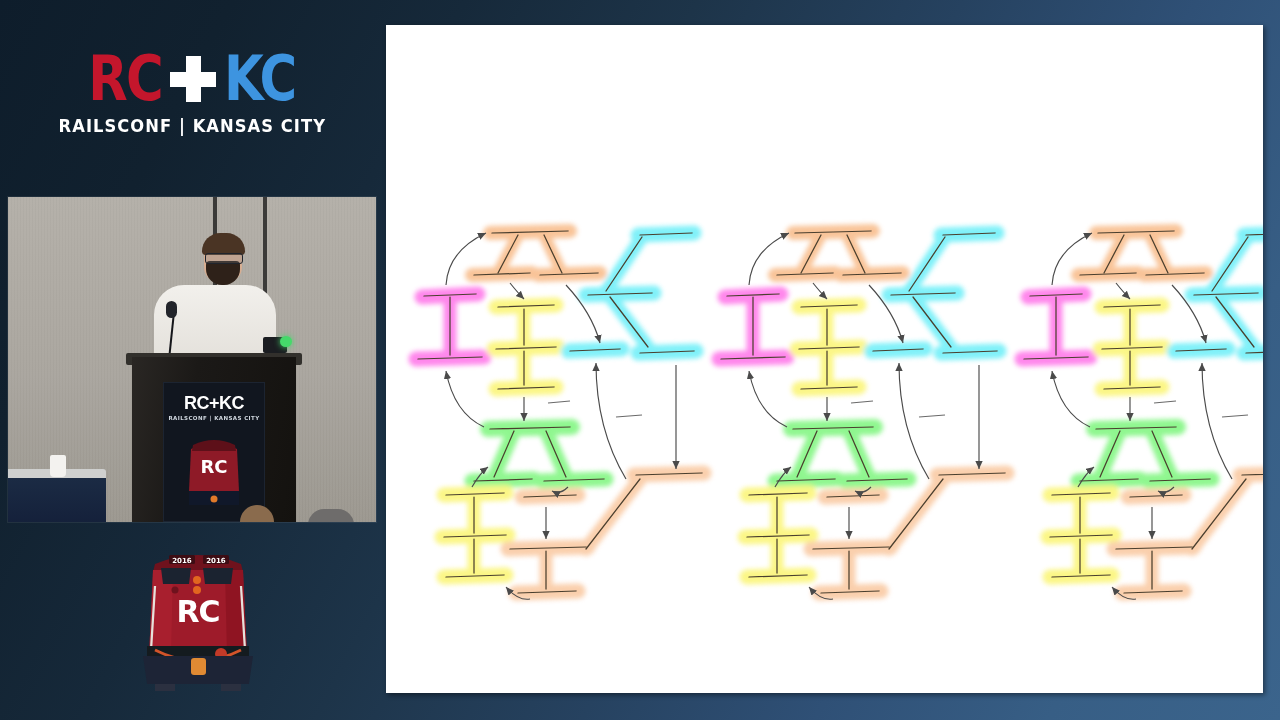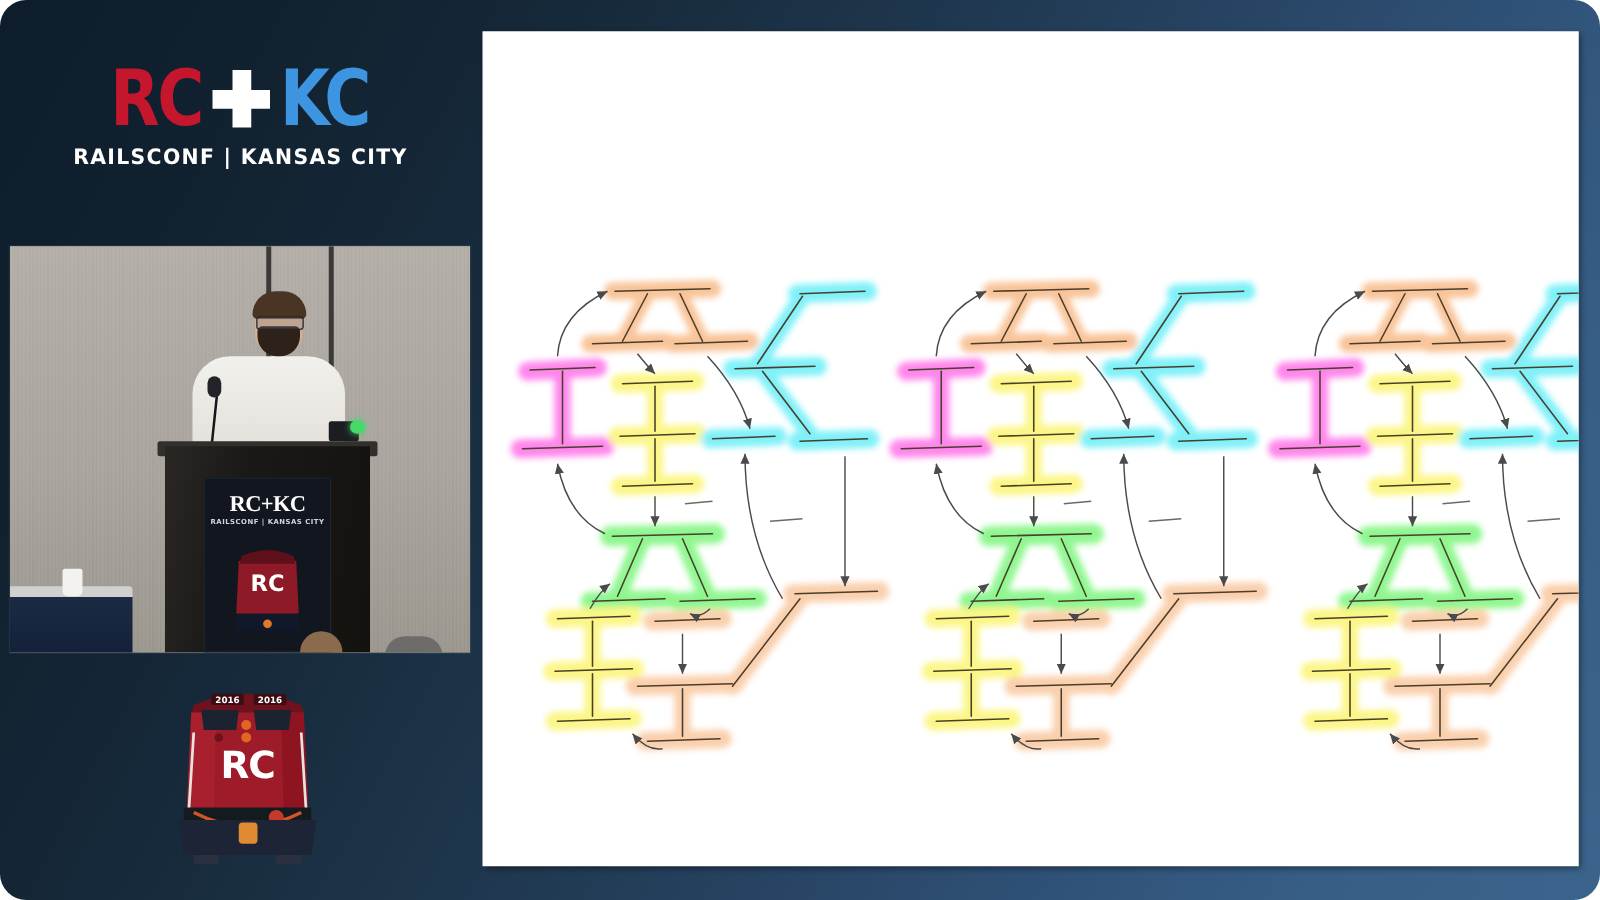--- a/index.html
+++ b/index.html
@@ -20,21 +20,20 @@
       linear-gradient(118deg,
         #0e1d2b 0%,
         #11212f 14%,
         #16293a 28%,
         #1d3449 42%,
         #264260 58%,
         #2f5076 72%,
         #375e85 86%,
         #3b648c 100%);
     overflow: hidden;
-    border-radius: 21px;
   }
 
   
   #left-col {
     position: absolute;
     left: 0; top: 0;
     width: 384px; height: 720px;
   }
 
   
@@ -138,21 +137,21 @@
     position: absolute;
     left: 155px; top: 185px;
     width: 100px; height: 138px;
     background: #11161f;
     border: 1px solid #1c2431;
   }
   .podium-sign-logo {
     margin-top: 10px;
     text-align: center;
     color: #ffffff;
-    font-family: Liberation Serif, serif;
+    font-family: Liberation Sans, sans-serif;
     font-weight: 900;
     font-size: 18px;
     letter-spacing: -0.5px;
   }
   .podium-sign-tag {
     text-align: center;
     color: #cfd6de;
     font-family: "DejaVu Sans", sans-serif;
     font-weight: 700;
     font-size: 5.5px;

